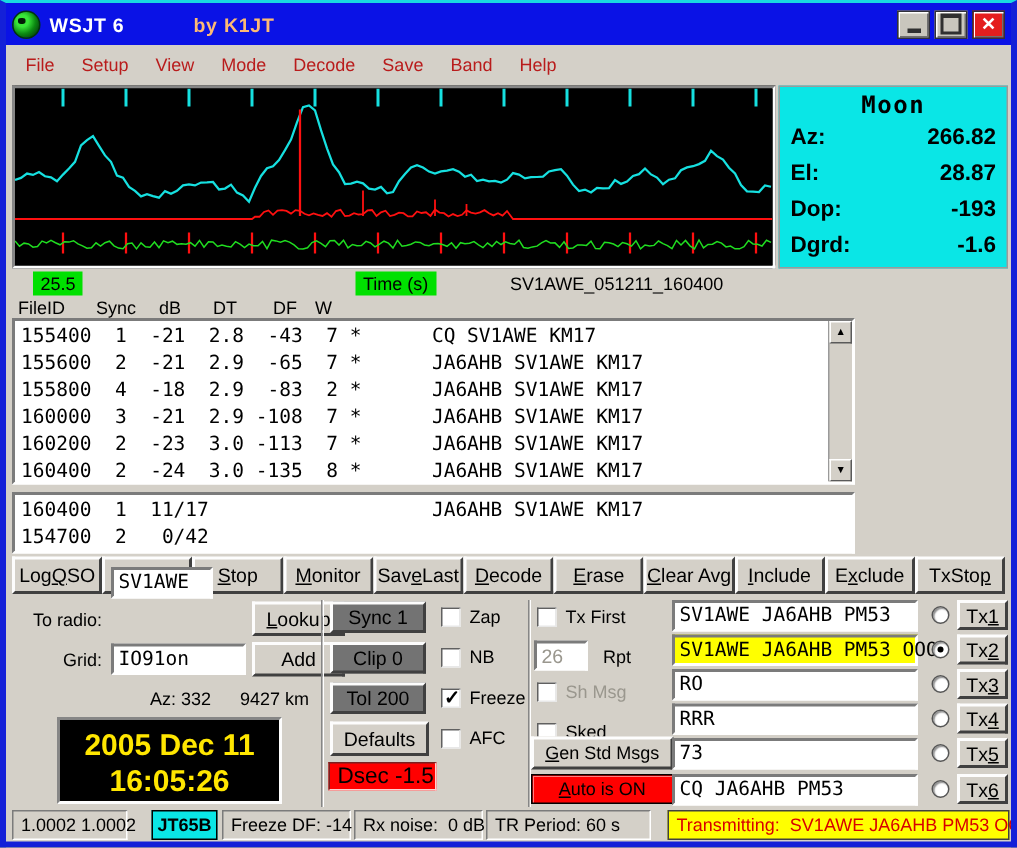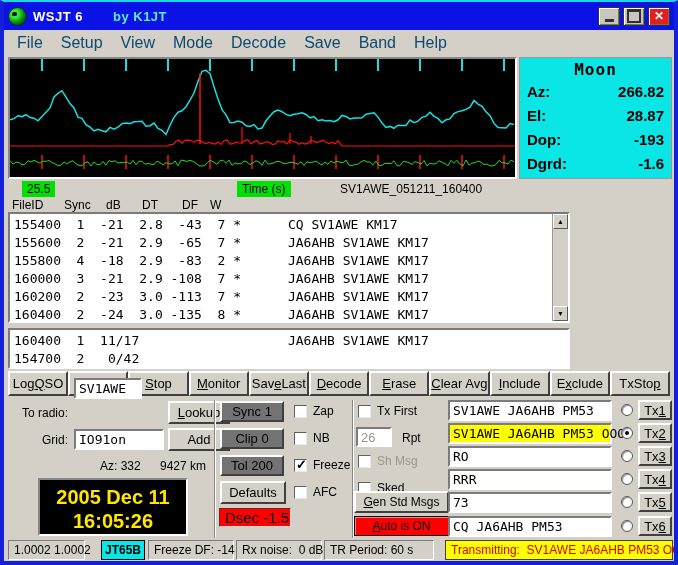--- a/index.html
+++ b/index.html
@@ -5,30 +5,30 @@
 *{box-sizing:border-box;margin:0;padding:0;font-family:"Liberation Sans",sans-serif}
 html,body{background:#808080}
 #win{position:relative;width:678px;height:565px;background:#d4d0c8;overflow:hidden;
   border-top:2px solid #19d8e0;border-left:4px solid #1420d8;border-right:4px solid #1420d8;border-bottom:4px solid #1420d8}
 .mono{font-family:"DejaVu Sans Mono","Liberation Mono",monospace}
 
 .titlebar{position:absolute;left:0;top:0;width:670px;height:28px;background:#0a12e6;display:flex;align-items:center;padding:0 4px;gap:6px}
 .sysicon{width:19px;height:19px;border-radius:50%;background:radial-gradient(circle at 35% 35%,#39e639 25%,#0c8a12 55%,#04320a 90%);border:1px solid #031;position:relative;flex:0 0 auto}
 .sysicon::after{content:"";position:absolute;left:3px;top:4px;width:5px;height:4px;background:#031c06;border-radius:40%}
 .wtitle{color:#fff;font-weight:bold;font-size:13px;letter-spacing:.5px}
-.wsub{color:#5eead4;font-weight:bold;font-size:13px;margin-left:24px;letter-spacing:.5px}
+.wsub{color:#fdba74;font-weight:bold;font-size:13px;margin-left:40px;letter-spacing:.5px}
 .wbtns{margin-left:auto;display:flex;gap:3px}
 .wbtn{width:22px;height:19px;background:#c9c6bd;border:1px solid #30303a;box-shadow:inset 1px 1px 0 #fff,inset -1px -1px 0 #707070;display:flex;align-items:center;justify-content:center;font-size:10px;font-weight:bold;color:#222}
 .wbtn.close{background:#e41e1e;color:#fff}
 .glyph-min::before{content:"";display:block;width:9px;height:3px;background:#303030;margin-top:9px}
 .glyph-max::before{content:"";display:block;width:10px;height:9px;border:2px solid #303030;border-top-width:3px}
 .glyph-x::before{content:"\2715";font-size:12px;font-weight:bold}
 
 .menubar{position:absolute;left:0;top:28px;width:670px;height:26px;background:#d4d0c8;display:flex;align-items:center;padding-left:4px}
-.mitem{padding:3px 9px;font-size:16px;color:#0c4a6e}
+.mitem{padding:3px 9px;font-size:12px;color:#b91c1c}
 
 .specpanel{position:absolute;left:4px;top:55px;width:509px;height:122px;background:#000;border:2px solid;border-color:#868686 #fdfdfd #fdfdfd #868686}
 .specpanel svg{display:block}
 .moon{position:absolute;left:515px;top:55px;width:153px;height:122px;background:#0ae6e6;border:1px solid #9a9a9a;padding:2px 7px 0 7px;color:#000}
 .moon .mtitle{text-align:center;font-family:"DejaVu Sans Mono",monospace;font-size:16px;font-weight:bold;letter-spacing:1px;margin-bottom:1px}
 .moonrow{display:flex;justify-content:space-between;font-family:"DejaVu Sans Mono",monospace;font-size:15px;line-height:24px;font-weight:bold}
 
 .greenlab{position:absolute;top:179px;height:16px;background:#00e000;color:#000;font-size:12px;padding:1px 5px}
 .filelab{position:absolute;top:180px;left:336px;font-size:12px;color:#000}
 .dhead{position:absolute;top:196px;font-size:12px;color:#000}

